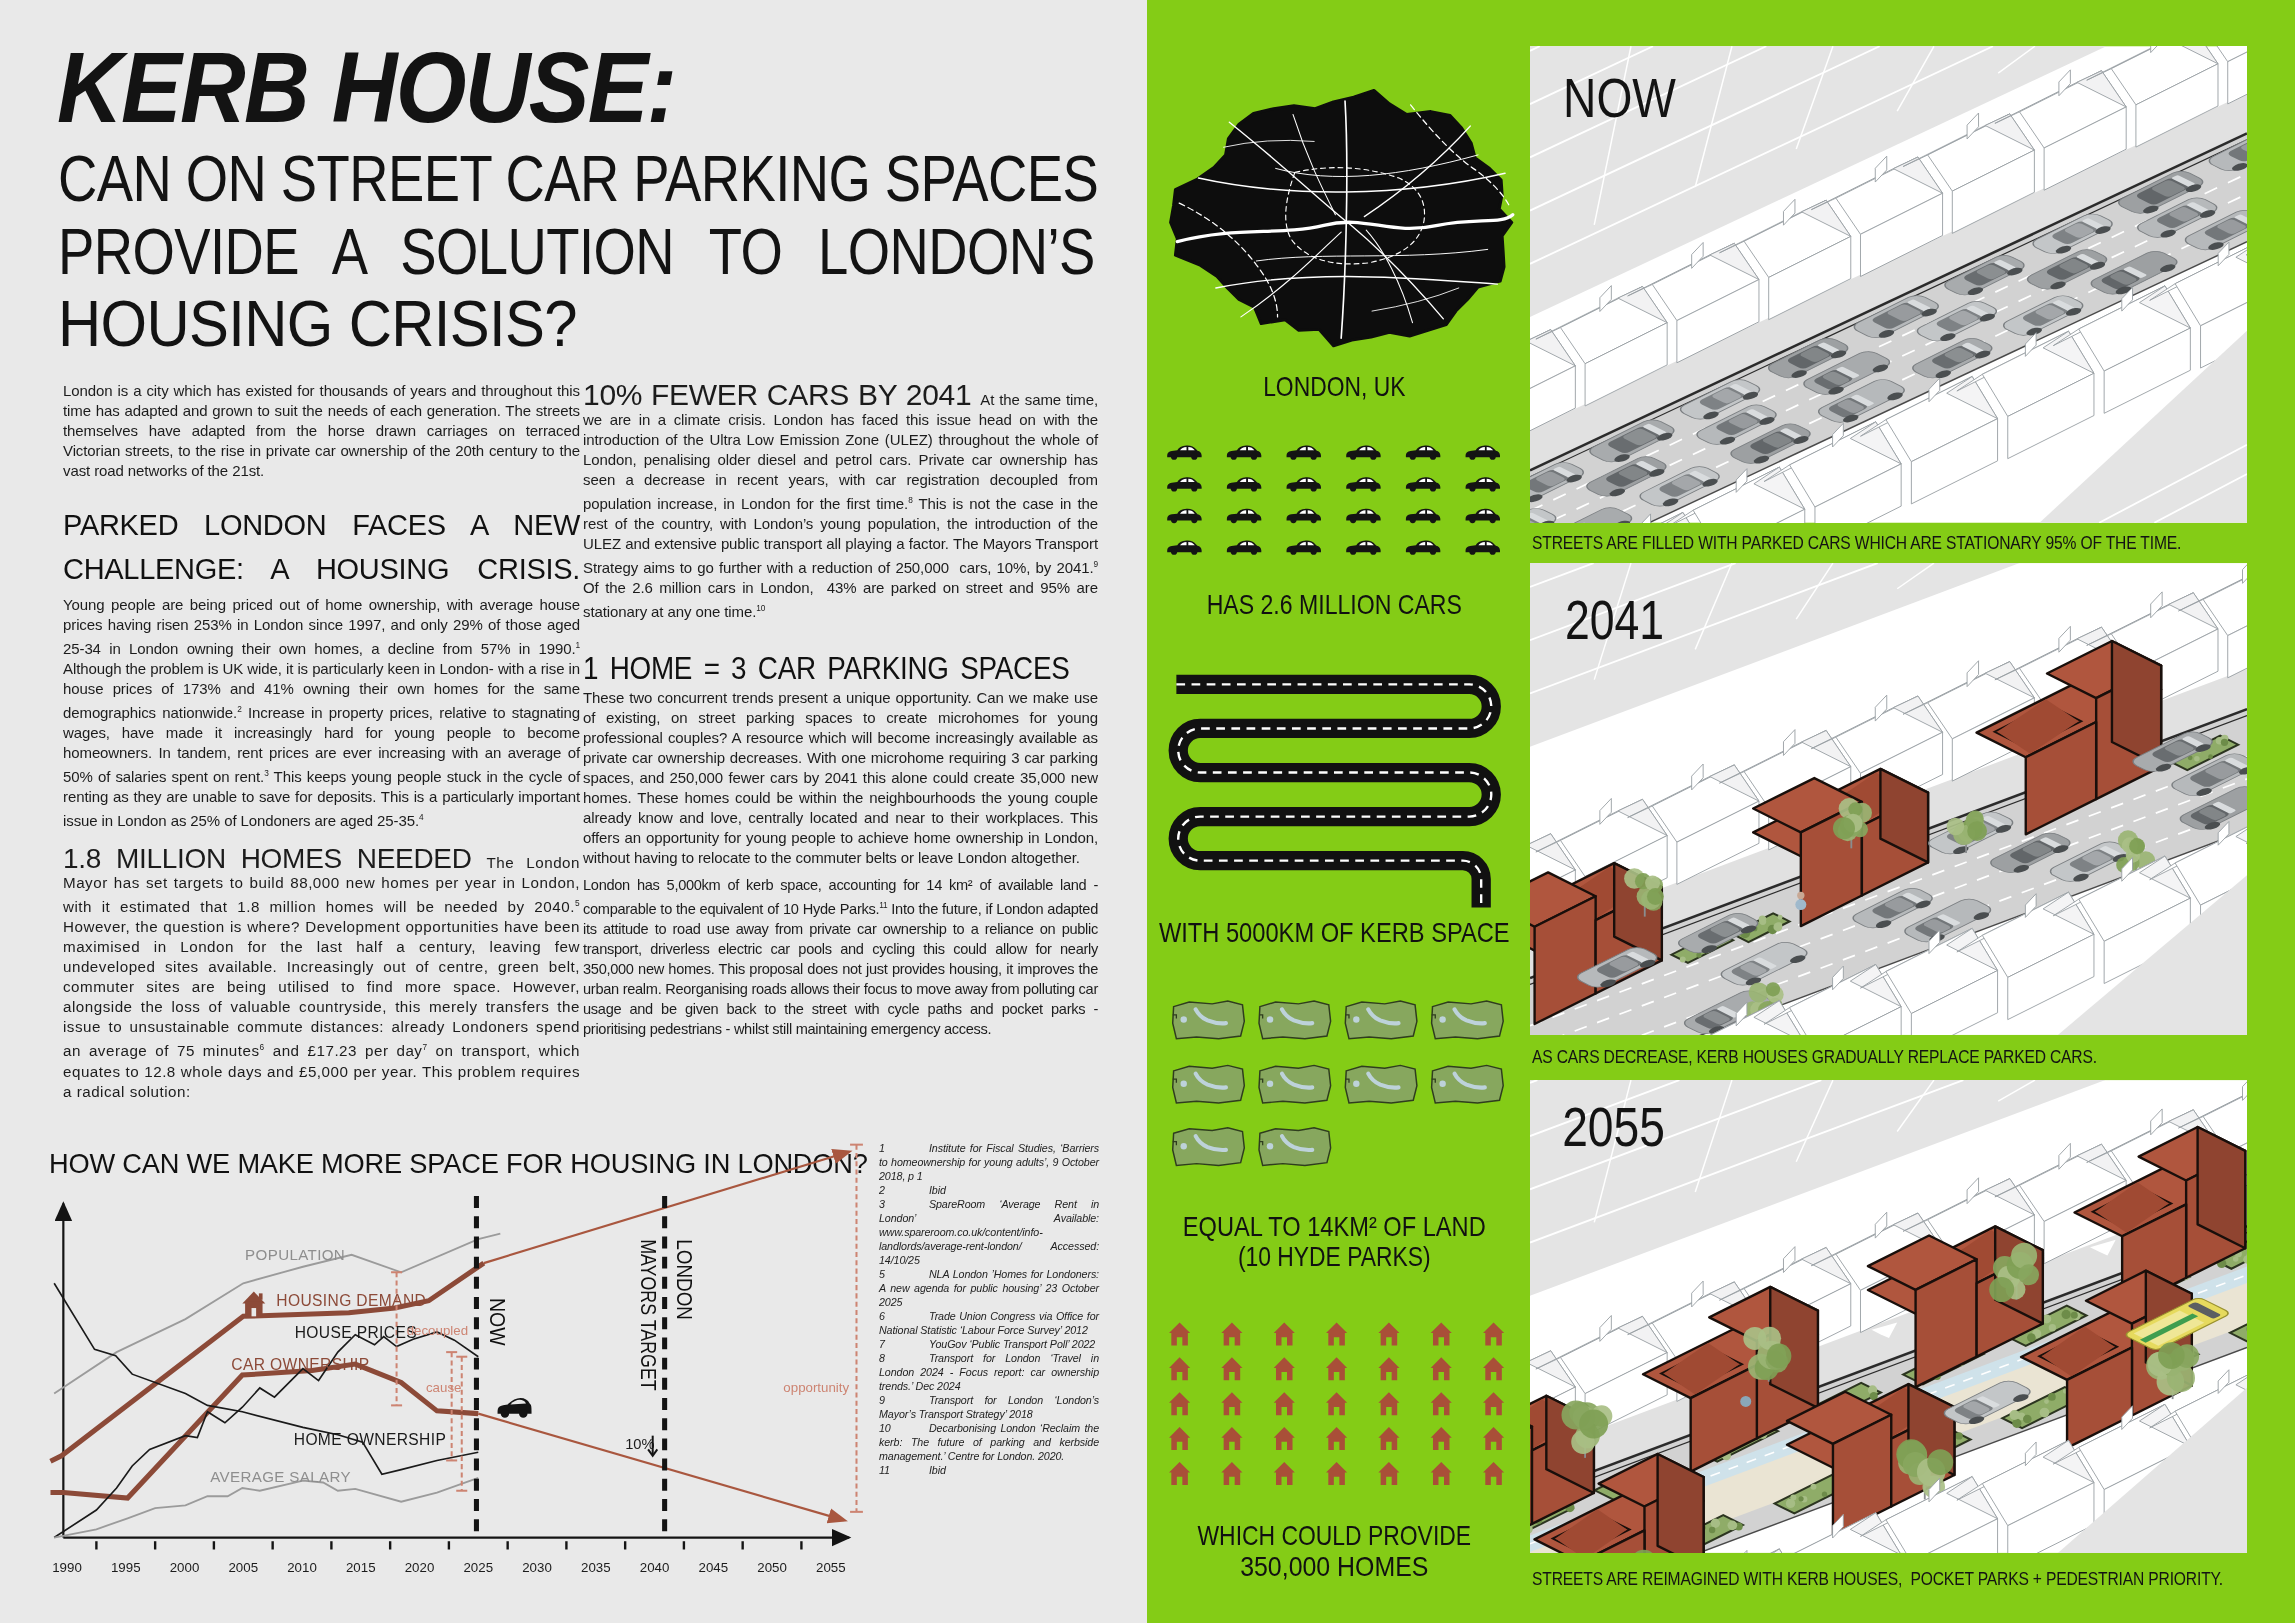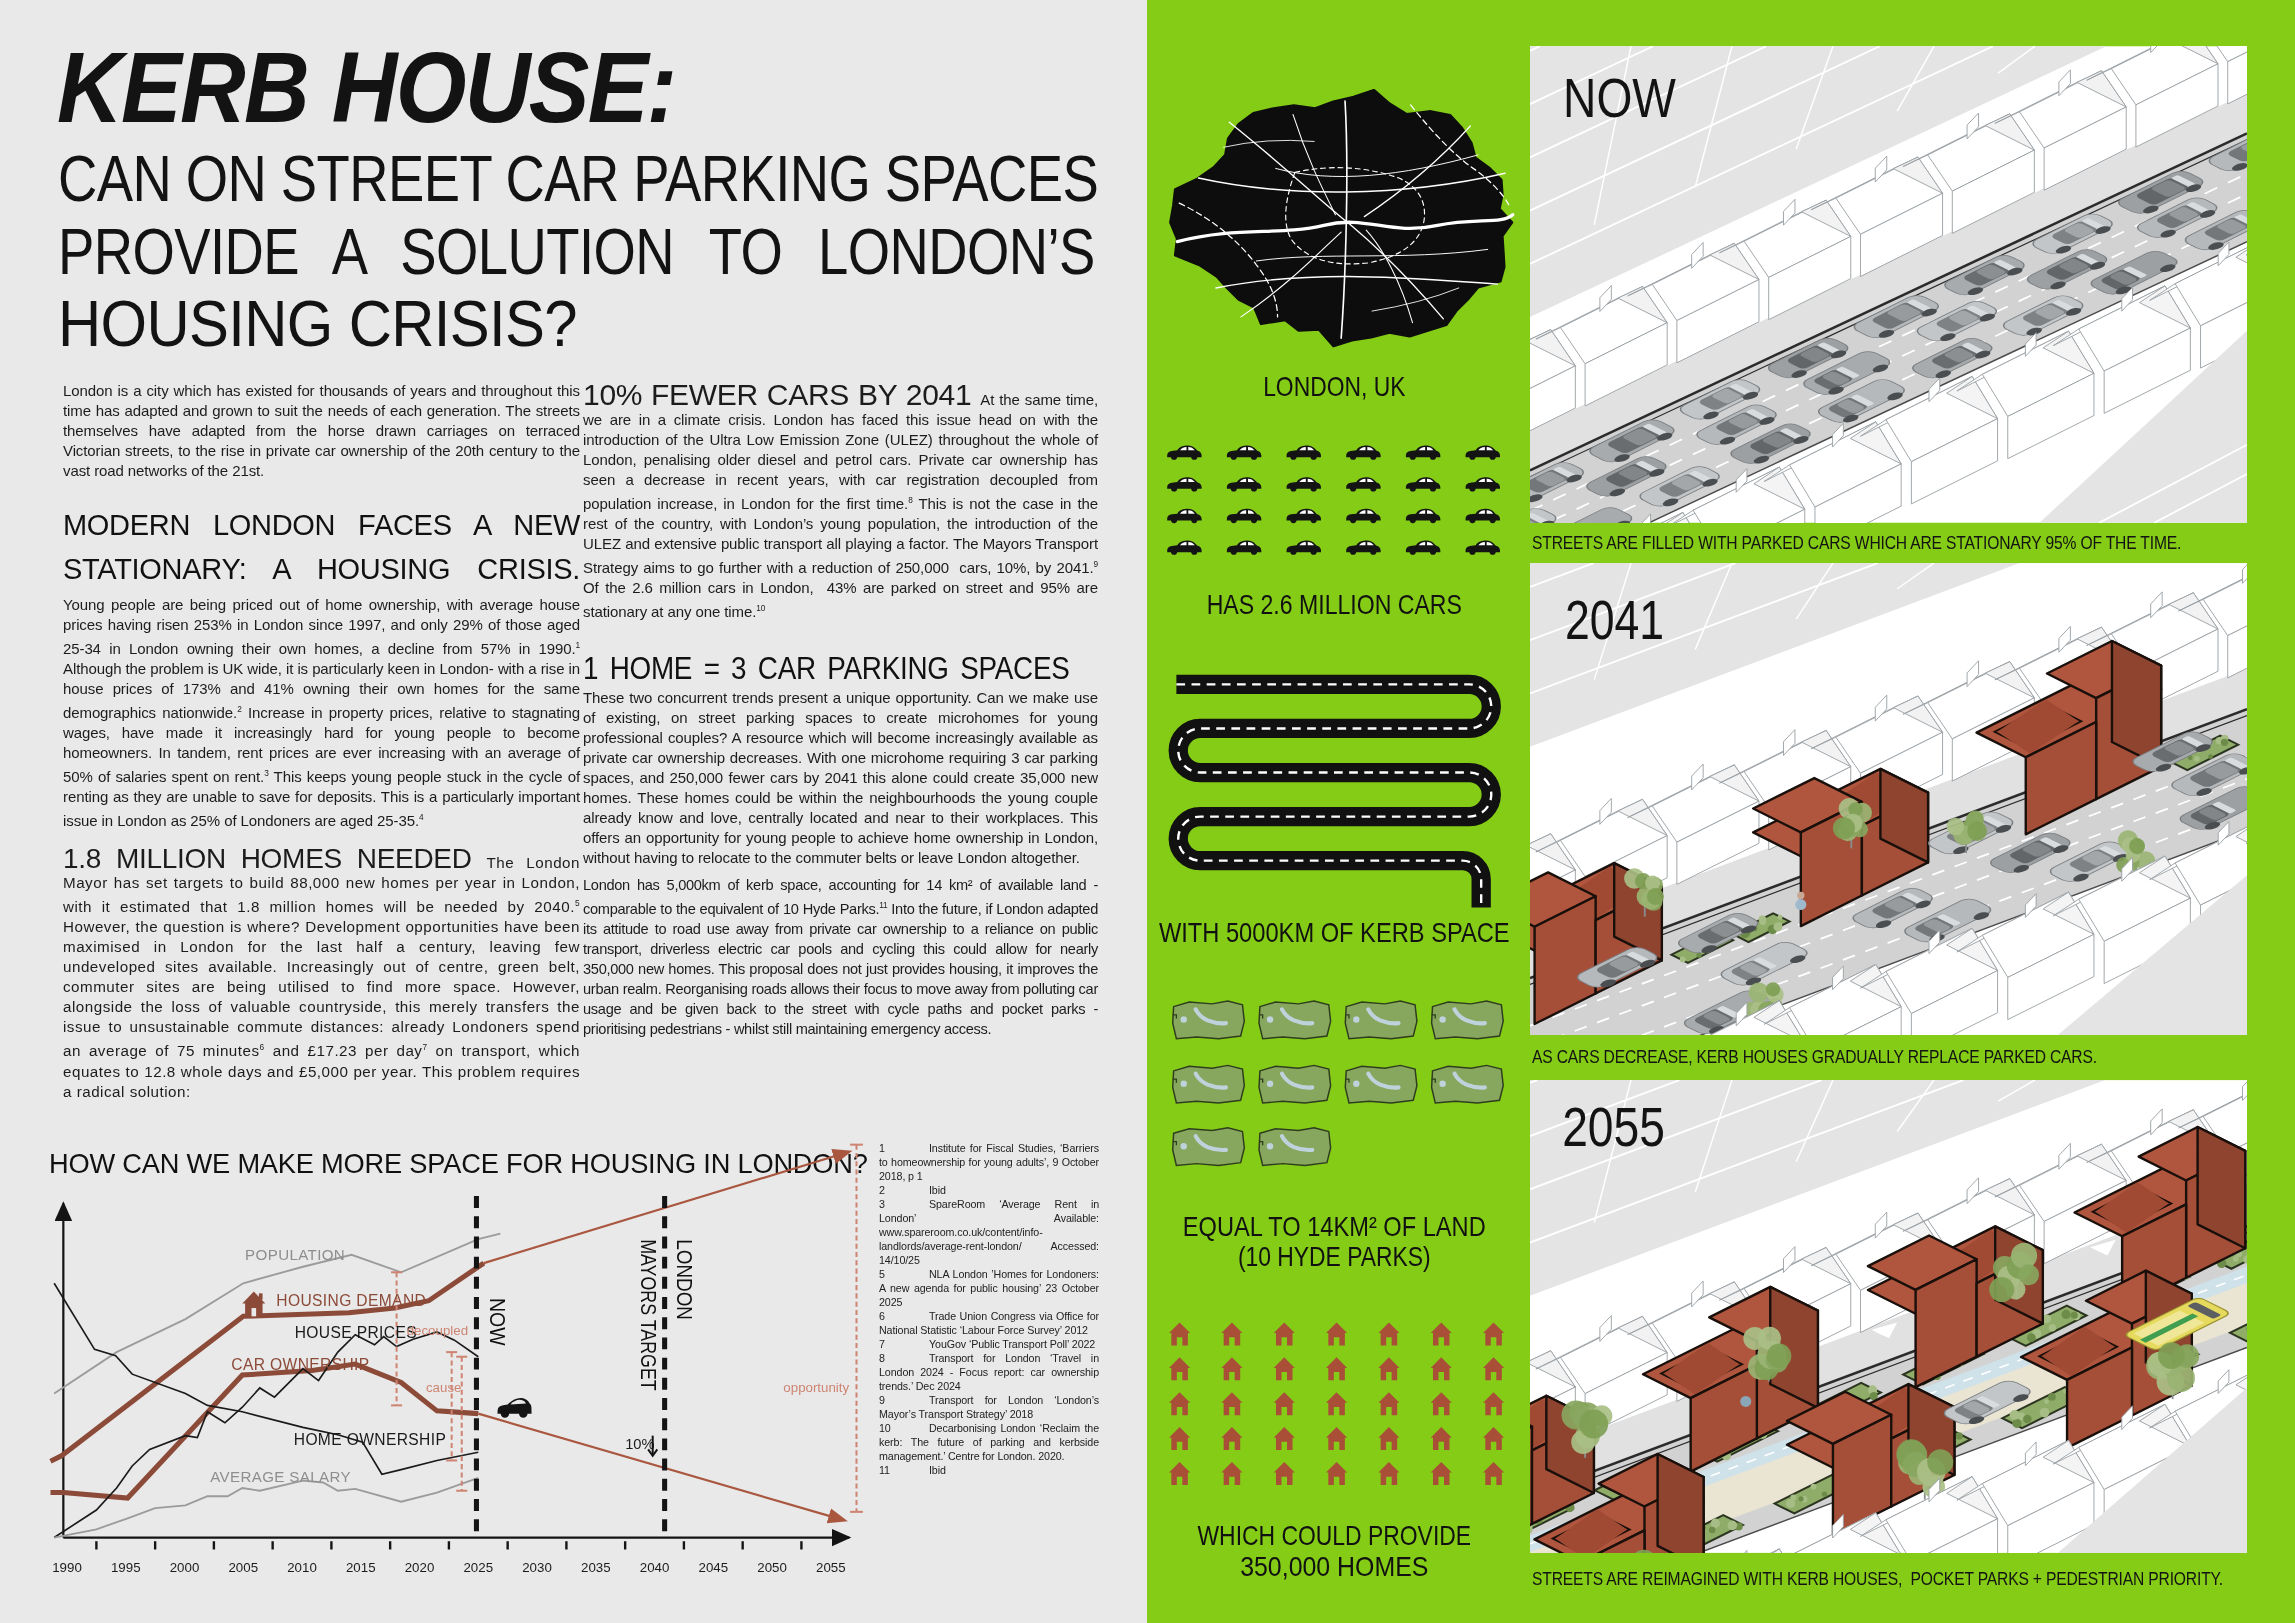--- a/index.html
+++ b/index.html
@@ -1,20 +1,20 @@
 <!DOCTYPE html>
 <html style="font-size:14.7px"><head>
 <meta charset="utf-8">
 <style>
   * { margin:0; padding:0; box-sizing:border-box; }
   html,body { width:2296px; height:1624px; }
   .page { position:relative; width:2296px; height:1624px; background:#84cc16; overflow:hidden;
           font-family:"Liberation Sans", sans-serif; color:#141414; }
   .abs { position:absolute; }
-  .jt { text-align:justify; }
+  .jt { text-align:justify;font-style:italic; }
   .body { font-size:15px; line-height:20px; letter-spacing:-0.1px; color:#1c1c1c; }
   .body p { text-align:justify; }
   h2 { font-size:29px; line-height:48px; font-weight:normal; letter-spacing:-0.3px; color:#111; }
   sup { font-size:8.3px; }
   .pcap { font-size:18.4px; letter-spacing:-0.2px; color:#131313; white-space:nowrap; transform:scaleX(0.85); transform-origin:0 0; }
   .sub { font-size:64px; letter-spacing:-0.7px; color:#131313; white-space:nowrap; transform:scaleX(0.851); transform-origin:0 0; }
 </style>
 </head>
 <body>
 <div class="page">
@@ -26,21 +26,21 @@
   <div class="abs sub" id="sub1" style="left:58px; top:142px;">CAN ON STREET CAR PARKING SPACES</div>
 
   <div class="abs sub" id="sub2" style="left:58px; top:215px; word-spacing:25px;">PROVIDE A SOLUTION TO LONDON’S</div>
 
   <div class="abs sub" id="sub3" style="left:58px; top:287px; transform:scaleX(0.935);">HOUSING CRISIS?</div>
 
   <div class="abs body" style="left:63px; top:381px; width:517px;">
 
     <p>London is a city which has existed for thousands of years and throughout this time has adapted and grown to suit the needs of each generation. The streets themselves have adapted from the horse drawn carriages on terraced Victorian streets, to the rise in private car ownership of the 20th century to the vast road networks of the 21st.</p>
 
-    <h2 style="margin-top:22px; line-height:44px; text-align:justify; text-align-last:justify;">MODERN LONDON FACES A NEW STATIONARY: A HOUSING CRISIS.</h2>
+    <h2 style="margin-top:22px; line-height:44px; text-align:justify; text-align-last:justify;">PARKED LONDON FACES A NEW CHALLENGE: A HOUSING CRISIS.</h2>
 
     <p style="margin-top:3.7px;">Young people are being priced out of home ownership, with average house prices having risen 253% in London since 1997, and only 29% of those aged 25-34 in London owning their own homes, a decline from 57% in 1990.<sup>1</sup> Although the problem is UK wide, it is particularly keen in London- with a rise in house prices of 173% and 41% owning their own homes for the same demographics nationwide.<sup>2</sup> Increase in property prices, relative to stagnating wages, have made it increasingly hard for young people to become homeowners. In tandem, rent prices are ever increasing with an average of 50% of salaries spent on rent.<sup>3</sup> This keeps young people stuck in the cycle of renting as they are unable to save for deposits. This is a particularly important issue in London as 25% of Londoners are aged 25-35.<sup>4</sup></p>
 
     <p style="margin-top:14.7px; letter-spacing:0.5px; font-size:15.2px;"><span style="font-size:28px; line-height:27.5px; letter-spacing:-0.3px;">1.8 MILLION HOMES NEEDED </span>The London Mayor has set targets to build 88,000 new homes per year in London, with it estimated that 1.8 million homes will be needed by 2040.<sup>5</sup> However, the question is where? Development opportunities have been maximised in London for the last half a century, leaving few undeveloped sites available. Increasingly out of centre, green belt, commuter sites are being utilised to find more space. However, alongside the loss of valuable countryside, this merely transfers the issue to unsustainable commute distances: already Londoners spend an average of 75 minutes<sup>6</sup> and £17.23 per day<sup>7</sup> on transport, which equates to 12.8 whole days and £5,000 per year. This problem requires a radical solution:</p>
   </div>
 
   <div class="abs body" style="left:583px; top:381px; width:515px;">
 
     <p><span style="font-size:30px; line-height:27.5px; letter-spacing:-0.3px;">10% FEWER CARS BY 2041 </span>At the same time, we are in a climate crisis. London has faced this issue head on with the introduction of the Ultra Low Emission Zone (ULEZ) throughout the whole of London, penalising older diesel and petrol cars. Private car ownership has seen a decrease in recent years, with car registration decoupled from population increase, in London for the first time.<sup>8</sup> This is not the case in the rest of the country, with London’s young population, the introduction of the ULEZ and extensive public transport all playing a factor. The Mayors Transport Strategy aims to go further with a reduction of 250,000&nbsp; cars, 10%, by 2041.<sup>9</sup> Of the 2.6 million cars in London,&nbsp; 43% are parked on street and 95% are stationary at any one time.<sup>10</sup></p>
 

